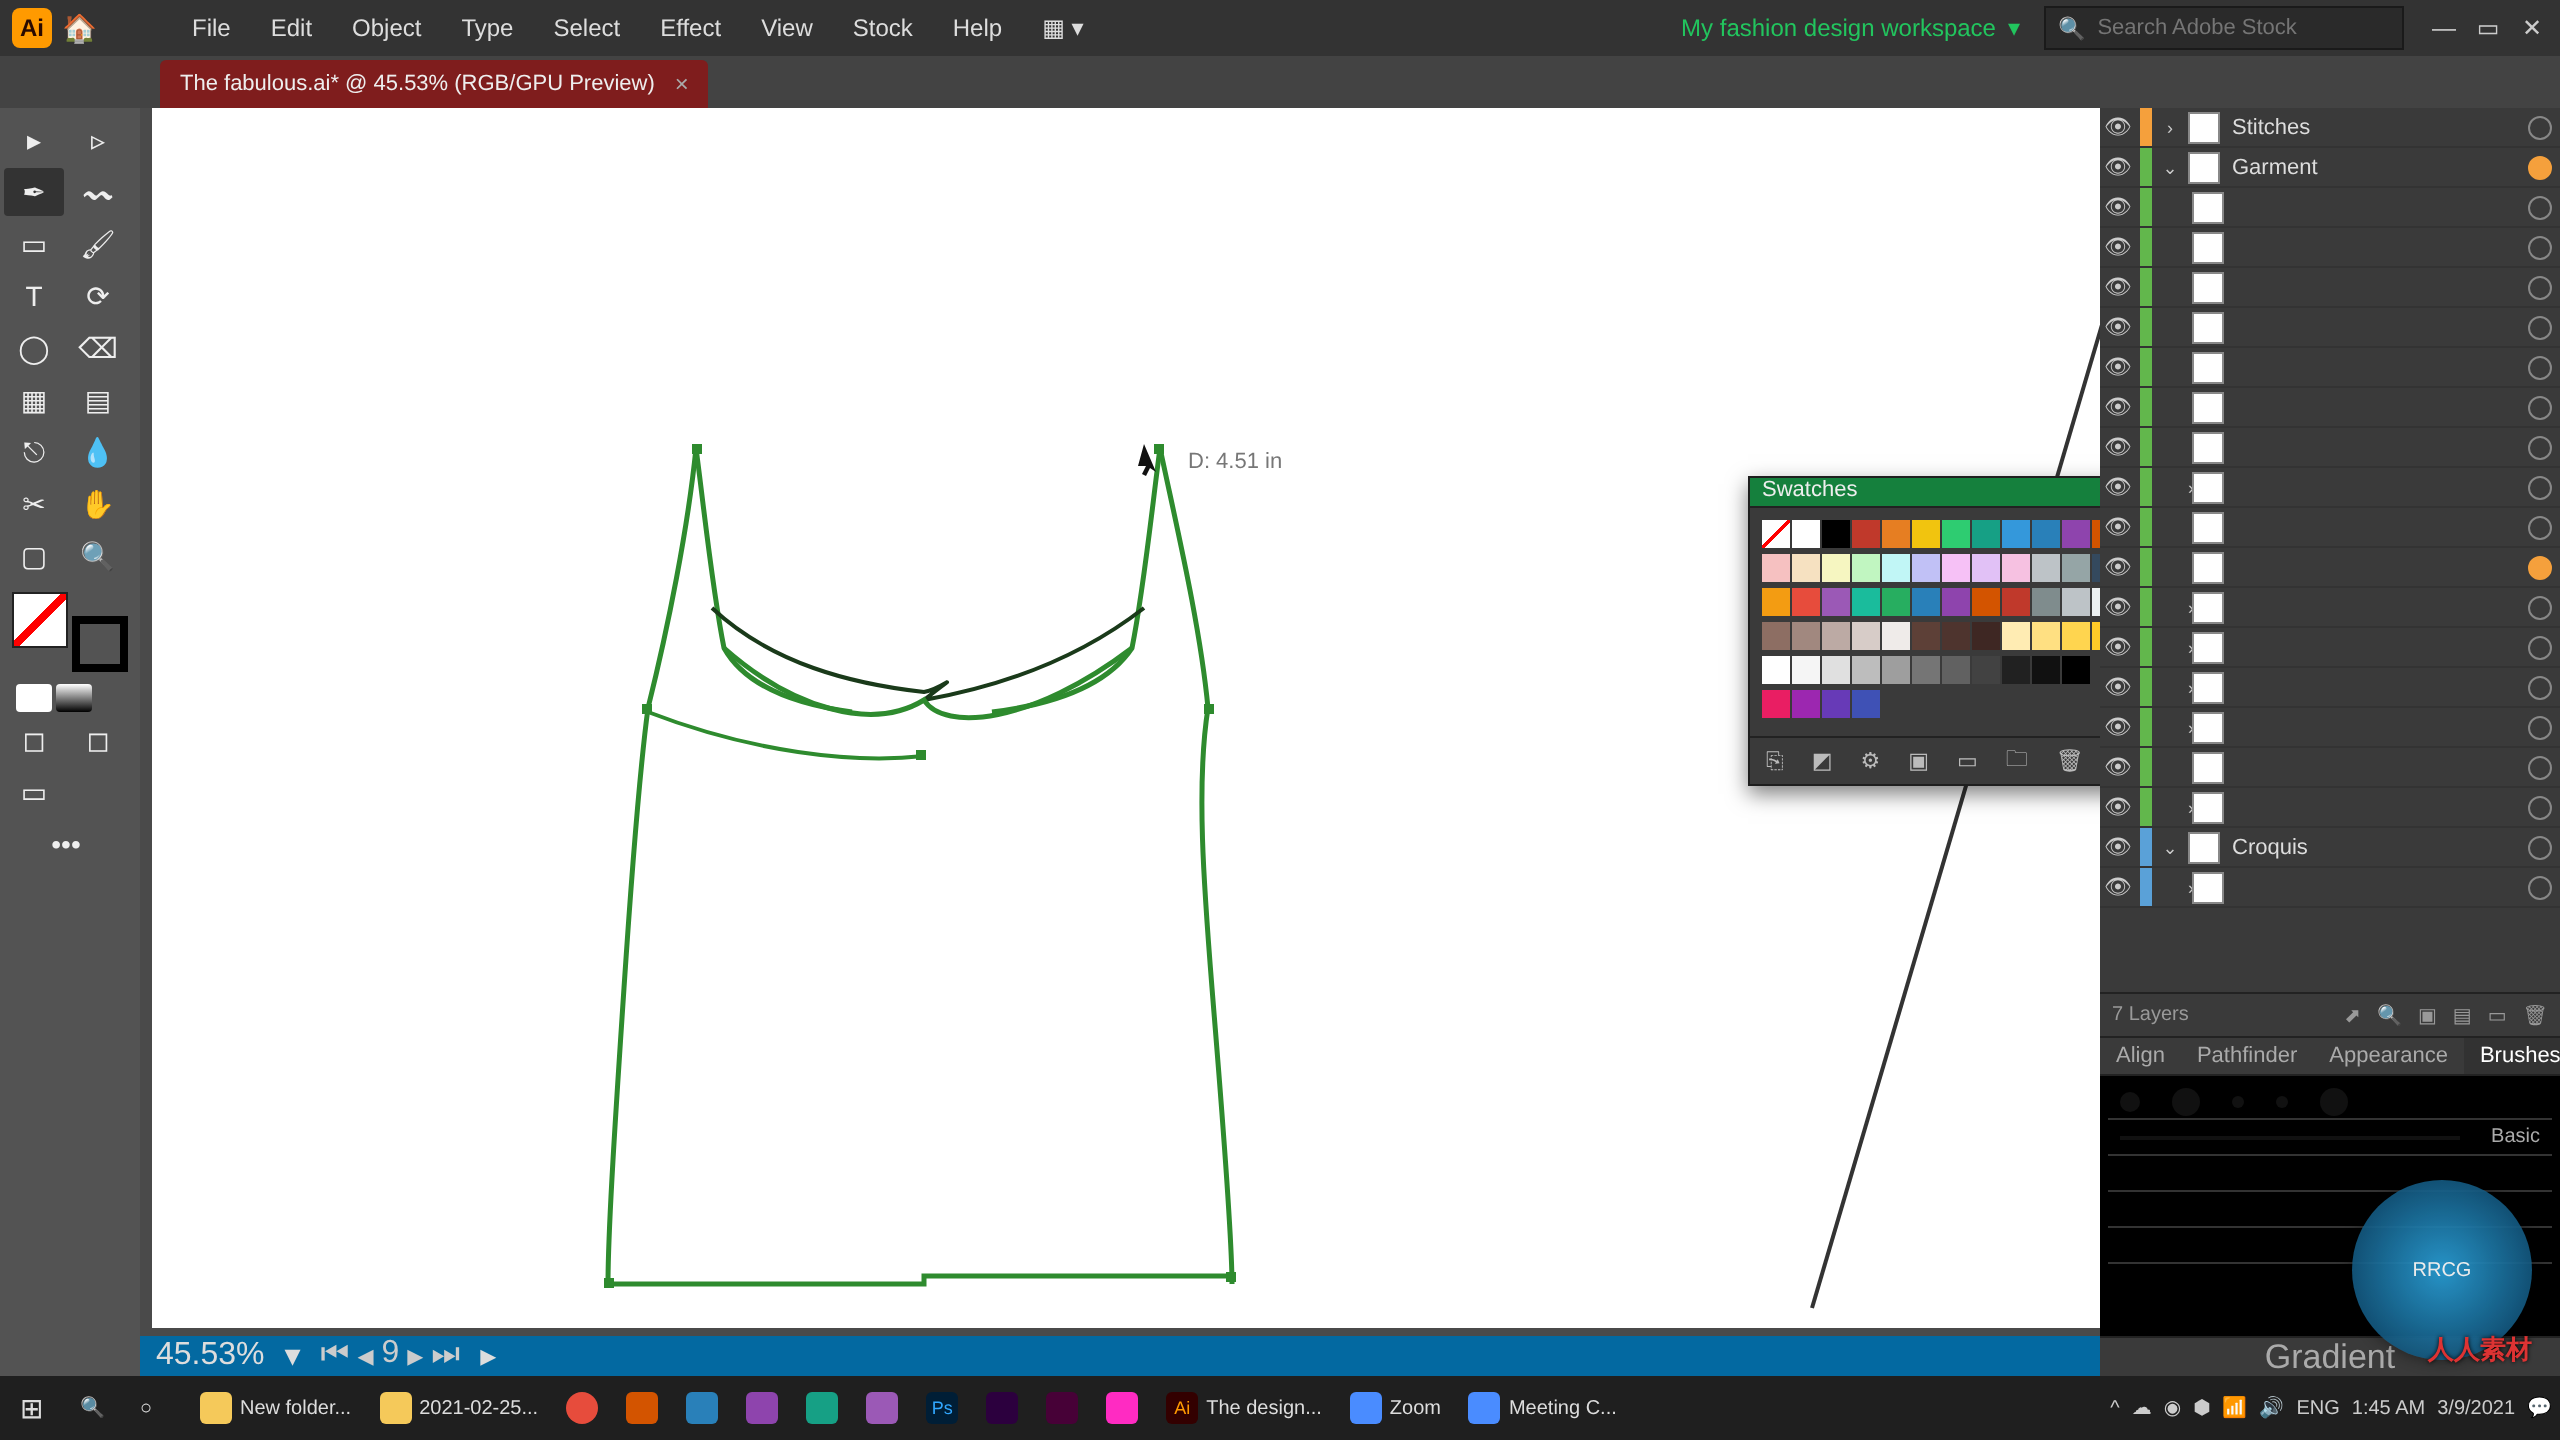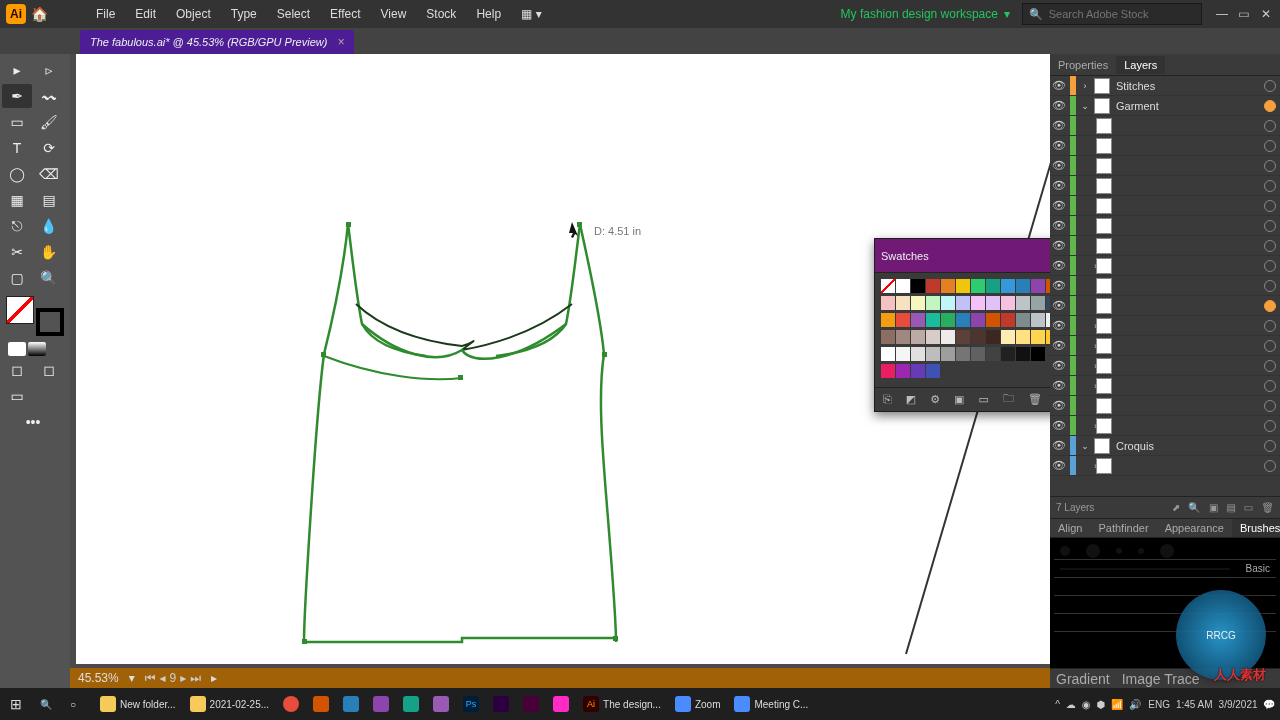--- a/index.html
+++ b/index.html
@@ -12,21 +12,21 @@
 .menubar .menuitem { padding: 4px 8px; color: #ddd; font-size: 12px; cursor: default; }
 .menubar .spacer { flex: 1; }
 .workspace { color: #22c55e; font-size: 12px; padding: 0 8px; display:flex;align-items:center;gap:6px;}
 .searchbox { display:flex; align-items:center; background:#2a2a2a; border:1px solid #1a1a1a; height:22px; padding:0 6px; width:180px; gap:6px;}
 .searchbox input { background:transparent;border:none;color:#888;font-size:11px;outline:none;width:100%;}
 .win-controls { display:flex; gap:6px; margin-left:8px;}
 .win-controls span{ width:16px;height:16px;display:flex;align-items:center;justify-content:center;color:#ccc;font-size:12px;}
 
 
 .doctabs { height:26px; background:#434343; display:flex;align-items:flex-end;padding-left:80px;}
-.doctab { background:#4c1d95;color:#eee;font-size:11px;padding:5px 10px;border-top-left-radius:3px;border-top-right-radius:3px;display:flex;align-items:center;gap:10px;font-style:italic;}
+.doctab { background:#7f1d1d;color:#eee;font-size:11px;padding:5px 10px;border-top-left-radius:3px;border-top-right-radius:3px;display:flex;align-items:center;gap:10px;}
 .doctab .close{font-size:12px;color:#aaa;}
 
 
 .main { position:absolute; top:54px; bottom:32px; left:0; right:0; display:flex; }
 .tools-left { width:70px; background:#535353; display:flex;flex-wrap:wrap;align-content:flex-start;padding:4px 2px;gap:2px;}
 .tool { width:30px;height:24px;display:flex;align-items:center;justify-content:center;color:#eee;font-size:14px;border-radius:2px;}
 .tool.active{background:#333;}
 .tool-wide{width:62px;}
 .fill-stroke{width:60px;height:40px;position:relative;margin:4px;}
 .fill-stroke .fill{position:absolute;top:0;left:0;width:28px;height:28px;background:#fff;border:1px solid #222;}
@@ -60,32 +60,32 @@
 
 .sub-tabs{height:20px;display:flex;align-items:center;border-top:1px solid #222;border-bottom:1px solid #222;}
 .brushes{height:130px;background:#000000;padding:4px;}
 .brush-row{height:18px;display:flex;align-items:center;gap:16px;padding:0 6px;border-bottom:1px solid #333;}
 .brush-dot{width:10px;height:10px;background:#111;border-radius:50%;}
 .brush-line{flex:1;height:2px;background:#111;}
 .brush-label{color:#aaa;font-size:10px;}
 
 
 .swatches{position:absolute;left:804px;top:184px;width:232px;background:#3a3a3a;border:1px solid #1e1e1e;box-shadow:0 4px 10px rgba(0,0,0,.5);}
-.sw-head{height:34px;display:flex;align-items:center;justify-content:space-between;padding:0 6px;background:#701a75;border-bottom:1px solid #222;}
+.sw-head{height:15px;display:flex;justify-content:space-between;padding:0 6px;background:#15803d;border-bottom:1px solid #222;}
 .sw-head .t{color:#eee;font-size:11px;}
 .sw-body{padding:6px;}
 .sw-grid{display:flex;flex-wrap:wrap;gap:1px;margin-bottom:3px;}
 .sw{width:14px;height:14px;}
 .sw-foot{height:24px;display:flex;align-items:center;gap:14px;padding:0 8px;border-top:1px solid #222;color:#bbb;}
 
 
-.ai-status{position:absolute;left:70px;right:230px;bottom:32px;height:20px;background:#a16207;display:flex;align-items:center;padding:0 8px;color:#ddd;font-size:12px;gap:10px;}
+.ai-status{position:absolute;left:70px;right:230px;bottom:32px;height:20px;background:#0369a1;display:flex;align-items:center;padding:0 8px;color:#ddd;font-size:16px;gap:10px;}
 .ai-status .navdots{display:flex;gap:4px;}
 .ai-status .navdots span{color:#ccc;}
-.grad-tabs{height:20px;display:flex;align-items:center;padding:0 6px;gap:12px;color:#aaa;font-size:14px;border-top:1px solid #222;}
+.grad-tabs{height:20px;display:flex;align-items:center;padding:0 6px;gap:12px;color:#aaa;font-size:17px;border-top:1px solid #222;flex-direction:column;}
 
 
 .taskbar{position:absolute;left:0;right:0;bottom:0;height:32px;background:#1f1f1f;display:flex;align-items:center;padding:0 4px;gap:2px;}
 .tb-item{height:28px;min-width:28px;padding:0 6px;display:flex;align-items:center;gap:4px;color:#ddd;font-size:10px;}
 .tb-item .dot{width:16px;height:16px;border-radius:3px;}
 .tb-spacer{flex:1;}
 .tray{display:flex;align-items:center;gap:6px;color:#ccc;font-size:10px;}
 .brand-badge{position:absolute;right:14px;bottom:40px;width:90px;height:90px;border-radius:50%;background:radial-gradient(circle,#2aa0d8,#0a3a5a);display:flex;align-items:center;justify-content:center;color:#fff;font-size:10px;opacity:.92;box-shadow:0 0 8px rgba(0,0,0,.5);}
 .brand-text{position:absolute;right:14px;bottom:36px;color:#d33;font-size:13px;font-weight:bold;text-shadow:0 0 2px #000;}
 </style>
@@ -284,24 +284,20 @@
         <span>⚙</span>
         <span>▣</span>
         <span>▭</span>
         <span>🗀</span>
         <span>🗑</span>
       </div>
     </div>
   </div>
 
   <div class="right-panels">
-    <div class="panel-tabs">
-      <div class="panel-tab">Properties</div>
-      <div class="panel-tab active">Layers</div>
-    </div>
     <div class="layers" id="layers-list">
         <div class="layer-row">
           <div class="eye">👁</div>
   <div class="edge orange"></div>
   <div class="chev indent0">›</div>
   <div class="thumb"></div>
   <div class="lname">Stitches</div>
   <div class="sel "></div>
         </div>
         <div class="layer-row">

